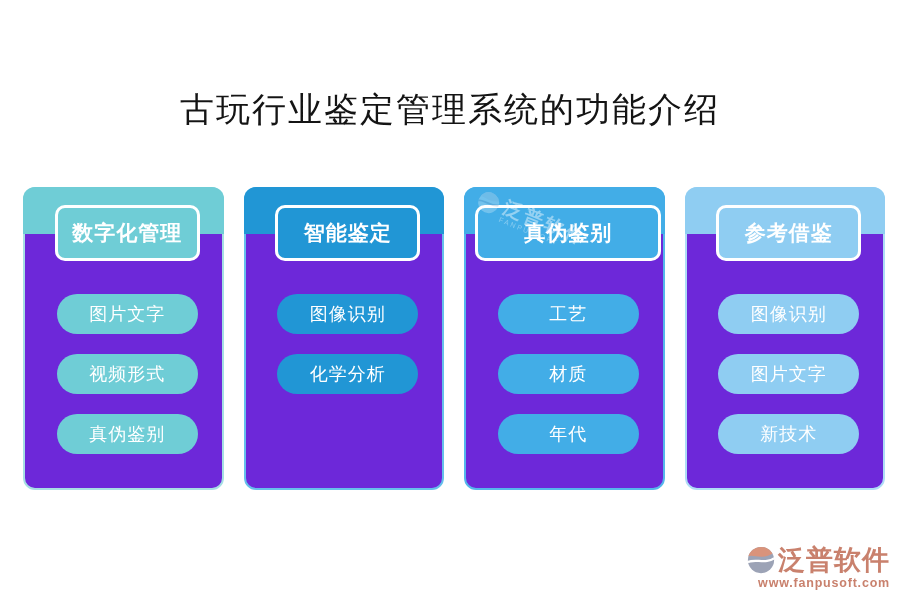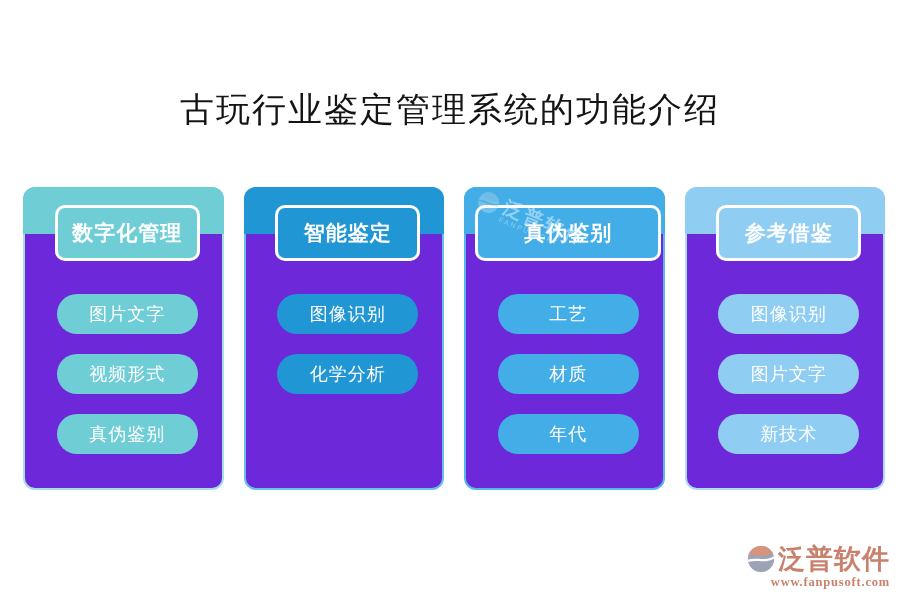--- a/index.html
+++ b/index.html
@@ -122,21 +122,21 @@
     gap: 2px;
   }
   .brand-name {
     font-family: "Liberation Serif", "DejaVu Serif", serif;
     font-size: 27px;
     font-weight: 700;
     letter-spacing: 1px;
     line-height: 1;
   }
   .brand-url {
-    font-family: Liberation Serif, serif;
+    font-family: Liberation Sans, sans-serif;
     font-size: 12.5px;
     font-weight: 700;
     letter-spacing: 0.8px;
     margin-top: 1px;
   }
 </style>
 </head>
 <body>
 
 <div class="canvas">

